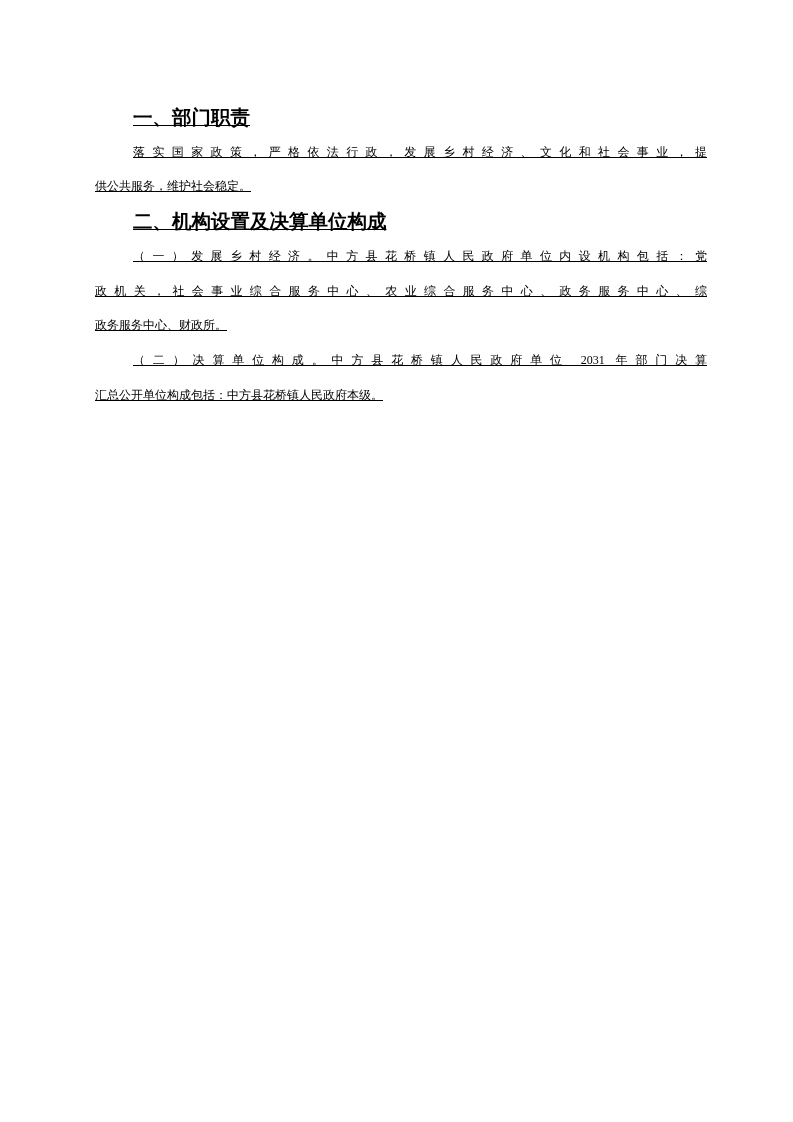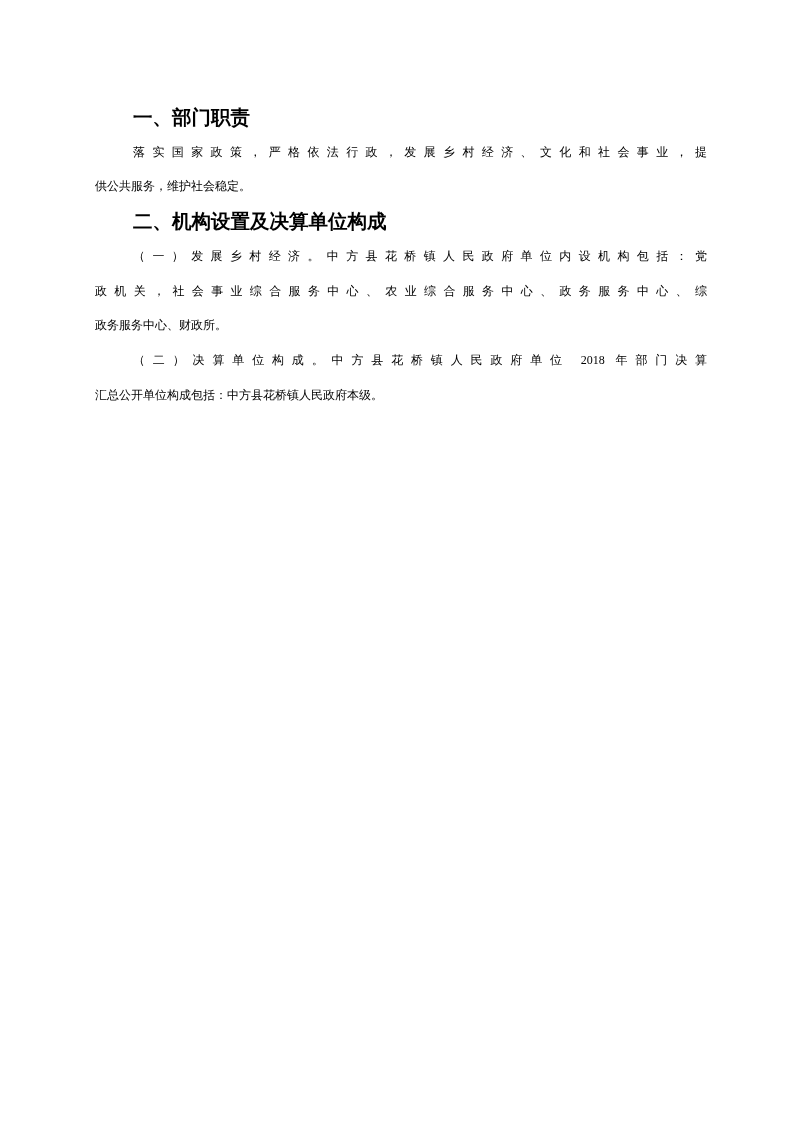--- a/index.html
+++ b/index.html
@@ -6,20 +6,21 @@
     margin: 0;
     padding: 0;
     background: #ffffff;
   }
   .page {
     position: relative;
     width: 793px;
     height: 1122px;
     background: #ffffff;
     overflow: hidden;
+    text-decoration: underline;
   }
   .doc-content {
     box-sizing: content-box;
     padding: 100px 86px 0 95px;
     width: 612px;
     color: #000000;
   }
   .line {
     width: 612px;
     font-size: 12px;
@@ -57,17 +58,17 @@
 
     <div class="line first jfull">落实国家政策，严格依法行政，发展乡村经济、文化和社会事业，提</div>
     <div class="line lastline">供公共服务，维护社会稳定。</div>
 
     <div class="line heading">二、机构设置及决算单位构成</div>
 
     <div class="line first jfull">（一）发展乡村经济。中方县花桥镇人民政府单位内设机构包括：党</div>
     <div class="line jfull">政机关，社会事业综合服务中心、农业综合服务中心、政务服务中心、综</div>
     <div class="line lastline">政务服务中心、财政所。</div>
 
-    <div class="line first jfull">（二）决算单位构成。中方县花桥镇人民政府单位 2018 年部门决算</div>
+    <div class="line first jfull">（二）决算单位构成。中方县花桥镇人民政府单位 2031 年部门决算</div>
     <div class="line lastline">汇总公开单位构成包括：中方县花桥镇人民政府本级。</div>
 
   </div>
 </div>
 
 </body></html>

